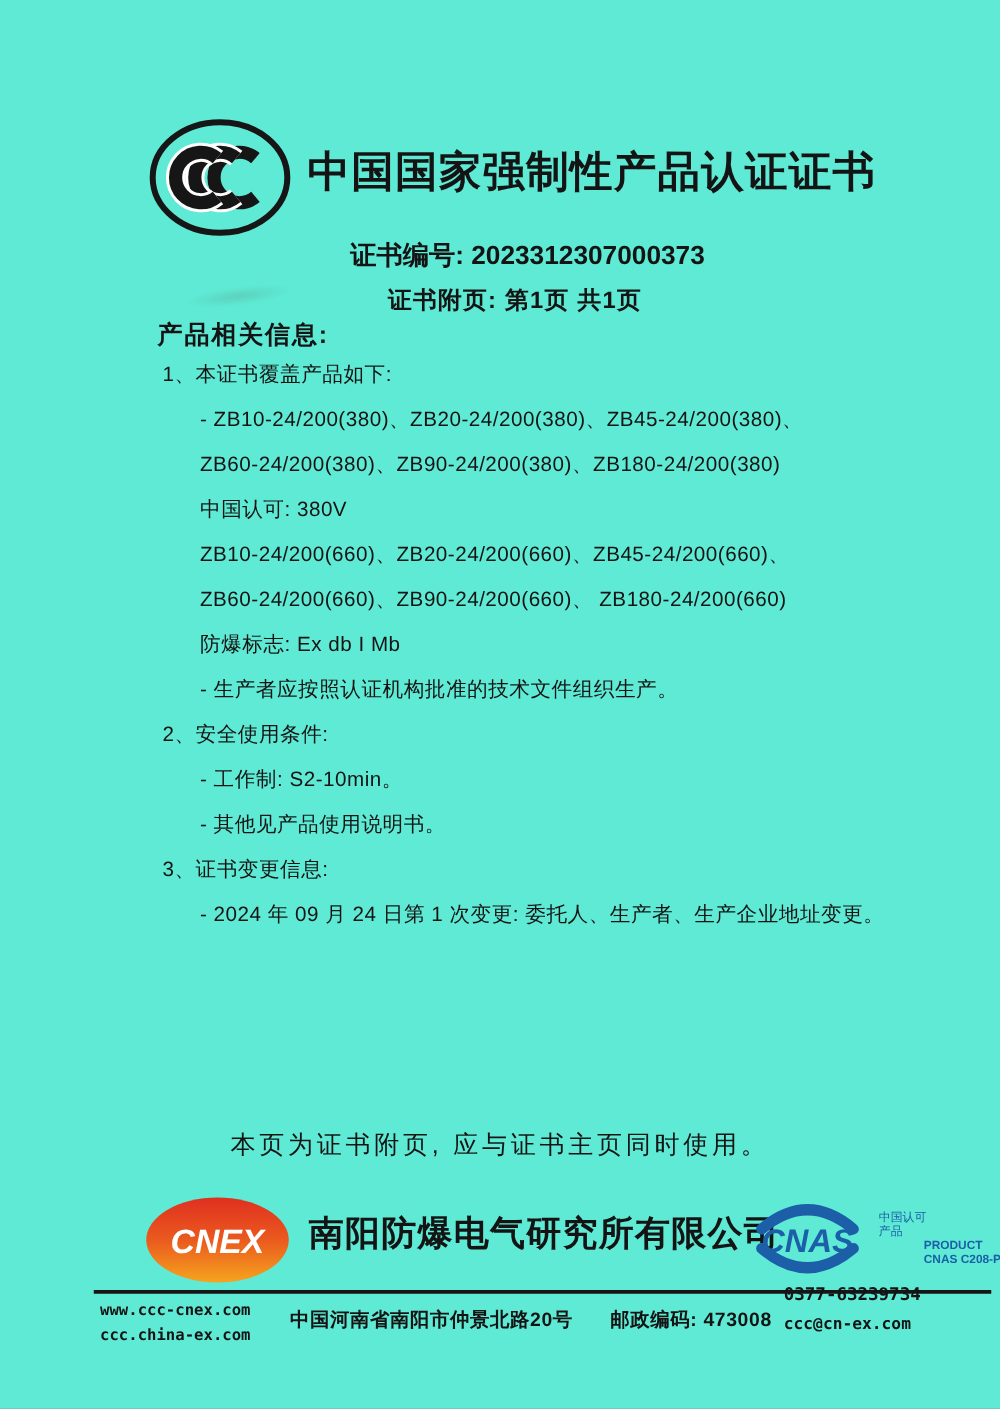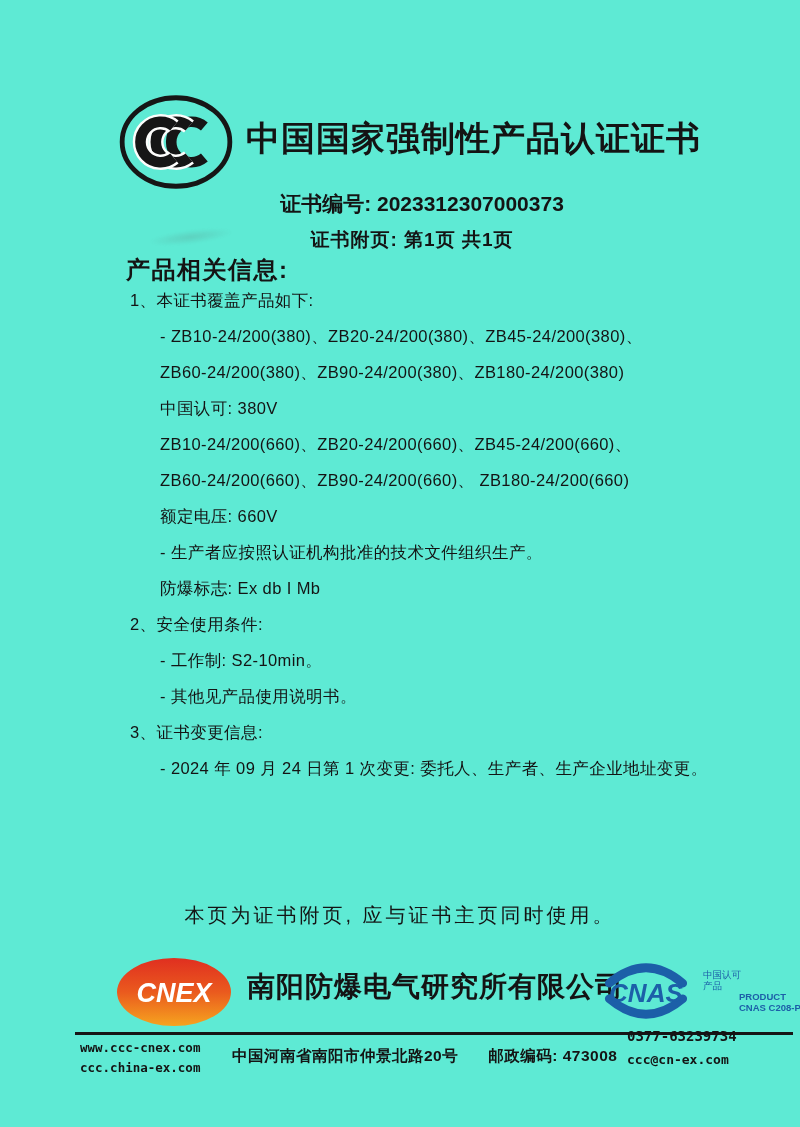--- a/index.html
+++ b/index.html
@@ -32,21 +32,21 @@
 
   .smudge {
     position:absolute; left:148px; top:230px; width:86px; height:14px;
     background:radial-gradient(ellipse at center, rgba(90,90,90,.35), rgba(120,120,120,0) 70%);
     transform:rotate(-7deg); filter:blur(1px); opacity:.5;
   }
 
   
   .product-heading {
     position:absolute; left:126px; top:254px;
-    font-size:24px; font-weight:700; letter-spacing:1.5px;
+    font-size:20px; font-weight:700; letter-spacing:1.5px;
   }
   .body-lines { position:absolute; left:130px; top:282px; width:560px; }
   .body-lines .line {
     height:36px; line-height:36px;
     font-size:16.5px; white-space:nowrap; letter-spacing:.4px;
   }
   .body-lines .indent-1 { margin-left:30px; }
 
   
   .notice {
@@ -117,23 +117,22 @@
 
   <div class="product-heading">产品相关信息:</div>
 
   <div class="body-lines">
     <div class="line indent-0">1、本证书覆盖产品如下:</div>
     <div class="line indent-1">- ZB10-24/200(380)、ZB20-24/200(380)、ZB45-24/200(380)、</div>
     <div class="line indent-1">ZB60-24/200(380)、ZB90-24/200(380)、ZB180-24/200(380)</div>
     <div class="line indent-1">中国认可: 380V</div>
     <div class="line indent-1">ZB10-24/200(660)、ZB20-24/200(660)、ZB45-24/200(660)、</div>
     <div class="line indent-1">ZB60-24/200(660)、ZB90-24/200(660)、 ZB180-24/200(660)</div>
-    <div class="line indent-1">额定电压: 660V</div>
+    <div class="line indent-1">防爆标志: Ex db I Mb</div>
     <div class="line indent-1">- 生产者应按照认证机构批准的技术文件组织生产。</div>
-    <div class="line indent-1">防爆标志: Ex db I Mb</div>
     <div class="line indent-0">2、安全使用条件:</div>
     <div class="line indent-1">- 工作制: S2-10min。</div>
     <div class="line indent-1">- 其他见产品使用说明书。</div>
     <div class="line indent-0">3、证书变更信息:</div>
     <div class="line indent-1">- 2024 年 09 月 24 日第 1 次变更: 委托人、生产者、生产企业地址变更。</div>
   </div>
 
   <div class="notice">本页为证书附页, 应与证书主页同时使用。</div>
 
   <div class="cnex-logo">

